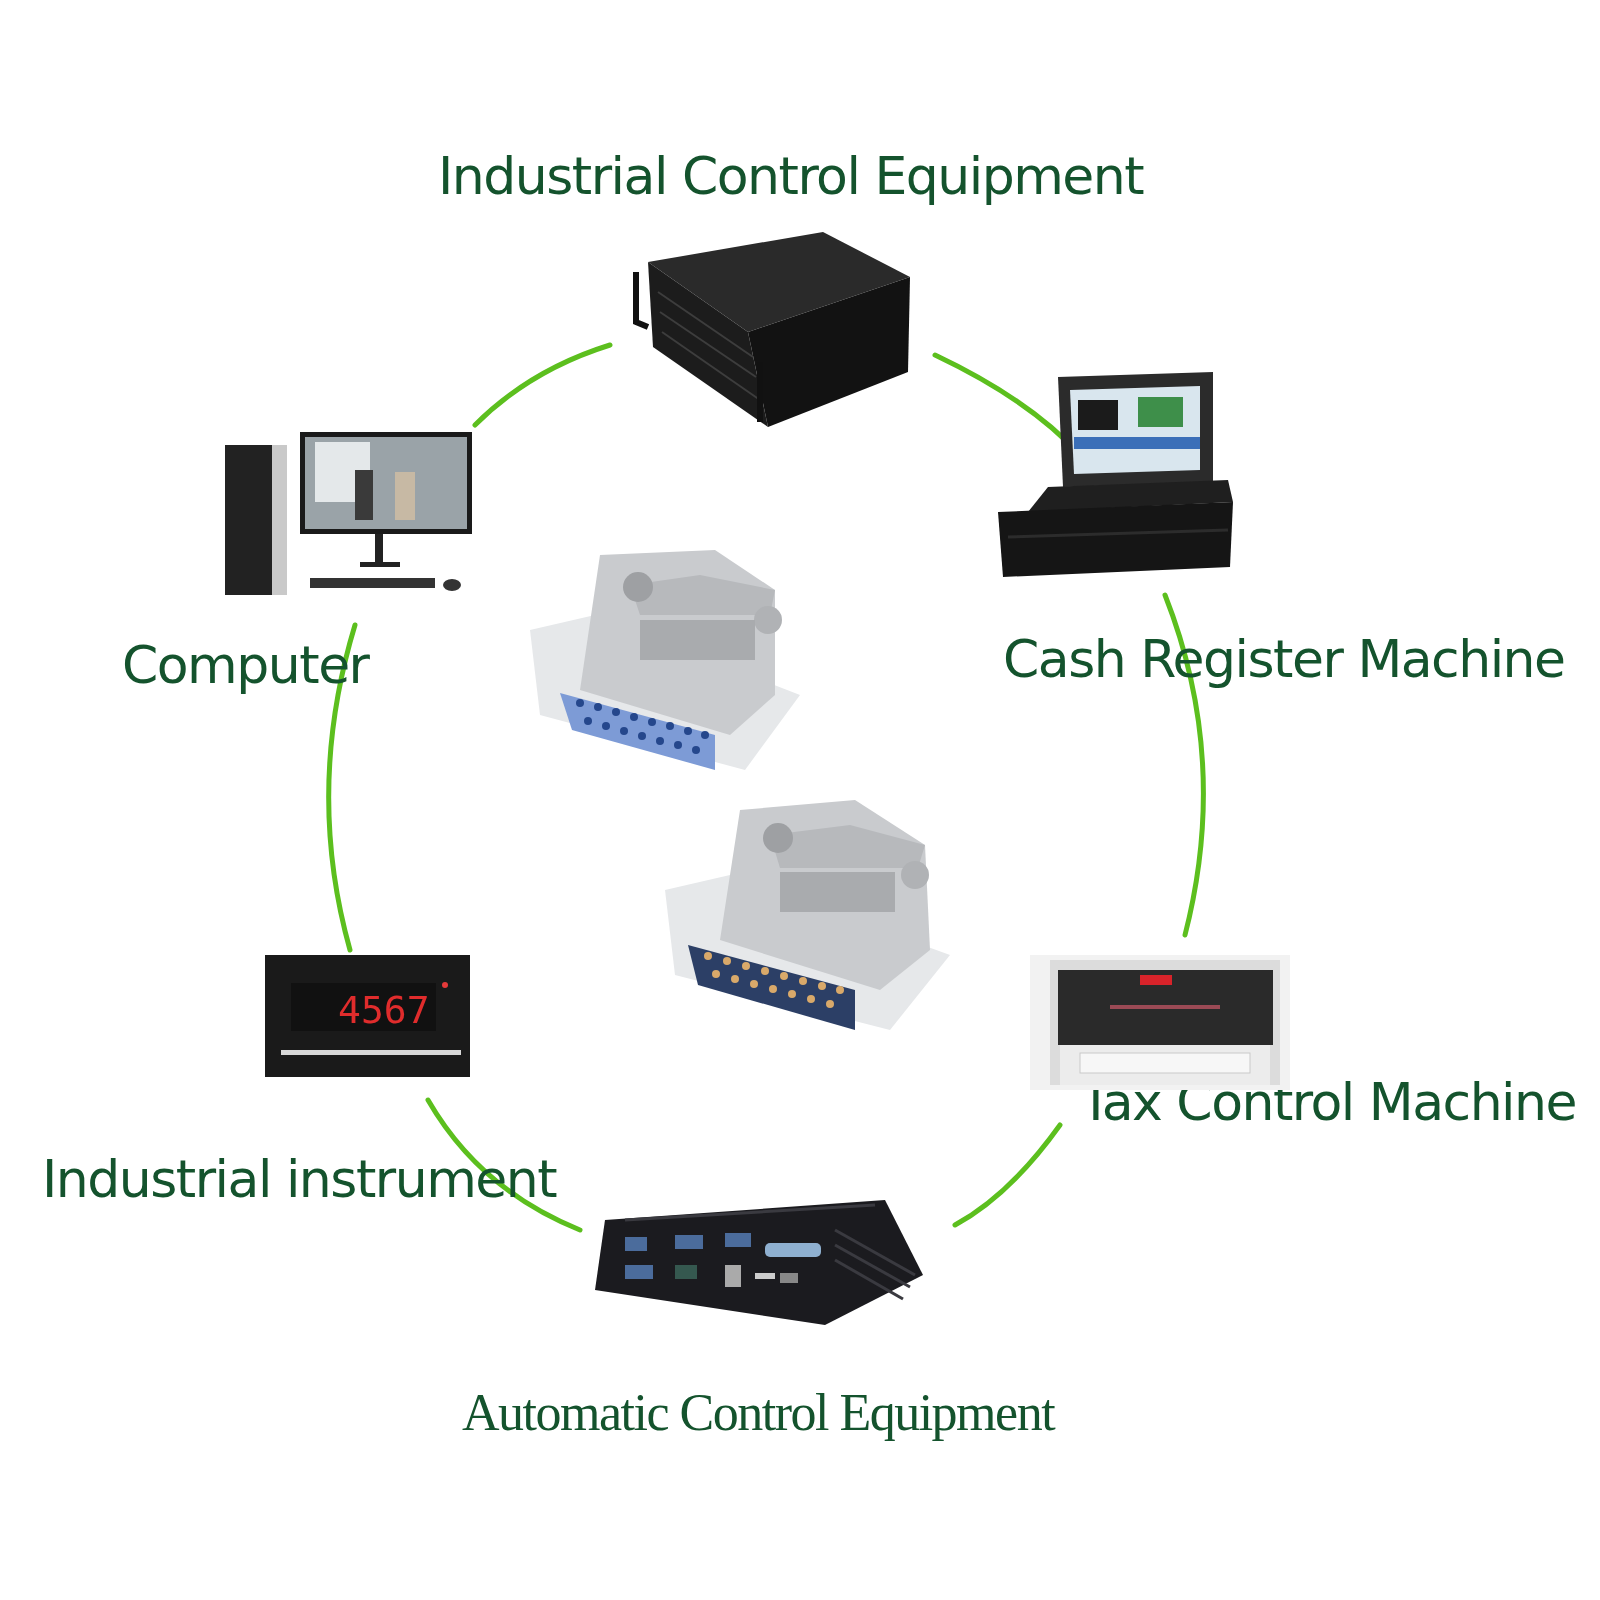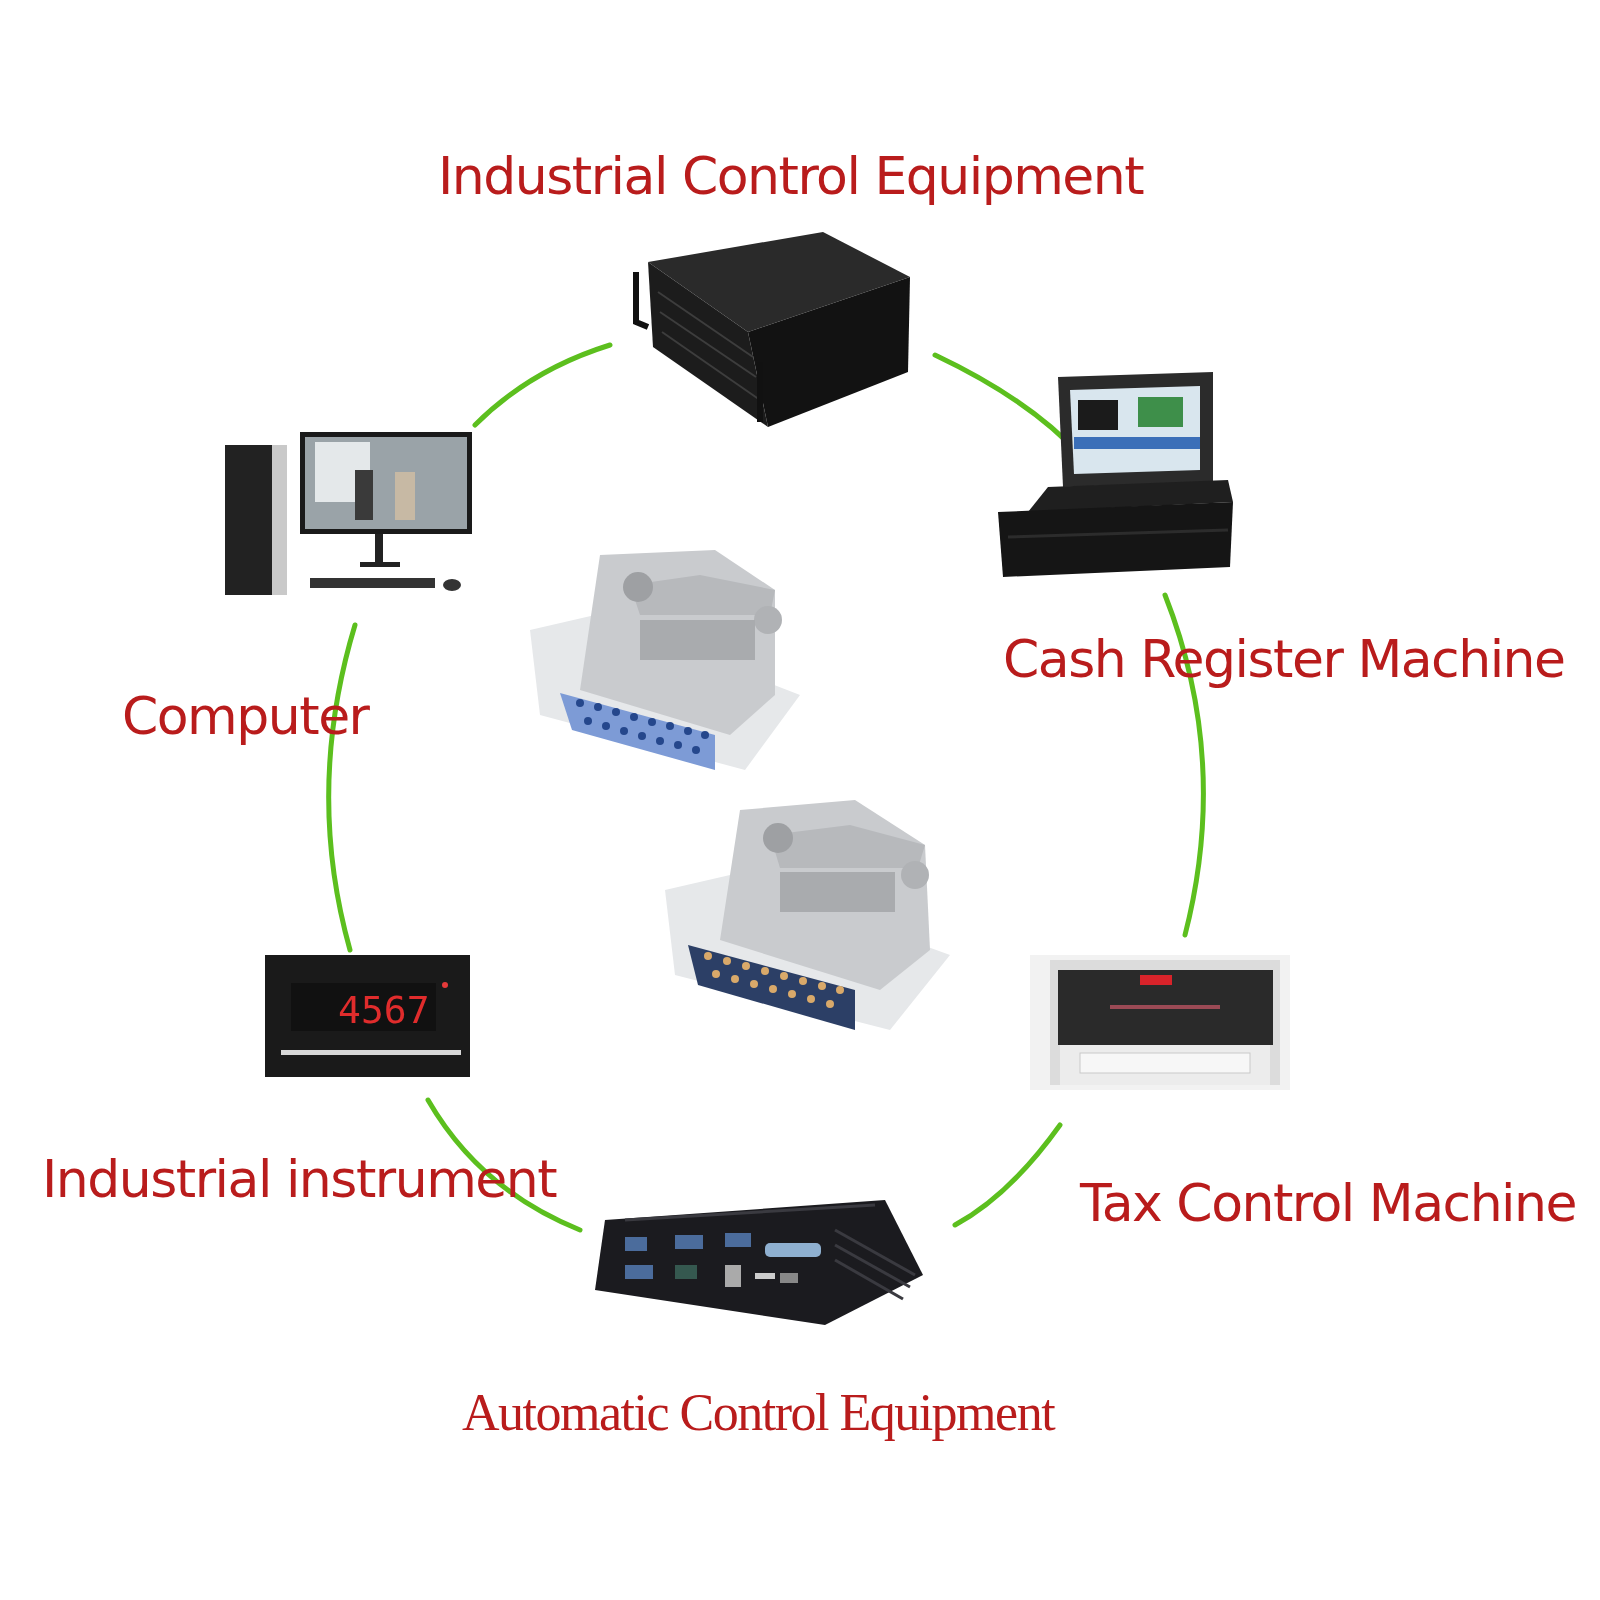--- a/index.html
+++ b/index.html
@@ -1,18 +1,18 @@
 <!DOCTYPE html>
 <html><head>
 <meta charset="utf-8">
 <style>
   html, body { margin: 0; padding: 0; background: #ffffff; }
   body { width: 1600px; height: 1600px; position: relative; overflow: hidden;
          font-family: "DejaVu Sans", "Liberation Sans", sans-serif; }
-  .label { position: absolute; color: #b91c1c; font-size: 52px; letter-spacing: -1.5px;
+  .label { position: absolute; color: #14532d; font-size: 52px; letter-spacing: -1.5px;
            white-space: nowrap; line-height: 1; }
   #arcs { position: absolute; left: 0; top: 0; }
   .device { position: absolute; }
   .device svg { display: block; }
 </style>
 </head>
 <body>
 
 <svg id="arcs" width="1600" height="1600">
   <g fill="none" stroke="#5cbf1e" stroke-width="5" stroke-linecap="round">
@@ -20,24 +20,24 @@
     <path d="M935 355 Q 1030 400 1080 455"></path>
     <path d="M1165 595 Q 1230 760 1185 935"></path>
     <path d="M1060 1125 Q 1010 1195 955 1225"></path>
     <path d="M580 1230 Q 480 1190 428 1100"></path>
     <path d="M350 950 Q 305 790 355 625"></path>
   </g>
 </svg>
 
 <div class="label" style="left:438px; top:150px;">Industrial Control Equipment</div>
 <div class="label" style="left:1003px; top:633px;text-align:center;">Cash Register Machine</div>
-<div class="label" style="left:1080px; top:1177px;">Tax Control Machine</div>
+<div class="label" style="left:1080px; top:1076px;">Tax Control Machine</div>
 <div class="label" style="left:462px; top:1387px;font-family:Liberation Serif, serif;">Automatic Control Equipment</div>
 <div class="label" style="left:42px; top:1153px;">Industrial instrument</div>
-<div class="label" style="left:122px; top:690px;">Computer</div>
+<div class="label" style="left:122px; top:639px;">Computer</div>
 
 <div class="device" style="left:628px; top:222px;">
   <svg width="290" height="215" viewBox="0 0 290 215">
     <polygon points="20,40 195,10 282,55 120,110" fill="#2a2a2a"></polygon>
     <polygon points="20,40 120,110 140,205 25,125" fill="#1c1c1c"></polygon>
     <polygon points="120,110 282,55 280,150 140,205" fill="#121212"></polygon>
     <g stroke="#3d3d3d" stroke-width="2">
       <line x1="30" y1="70" x2="125" y2="135"></line>
       <line x1="32" y1="90" x2="128" y2="155"></line>
       <line x1="34" y1="110" x2="132" y2="178"></line>

